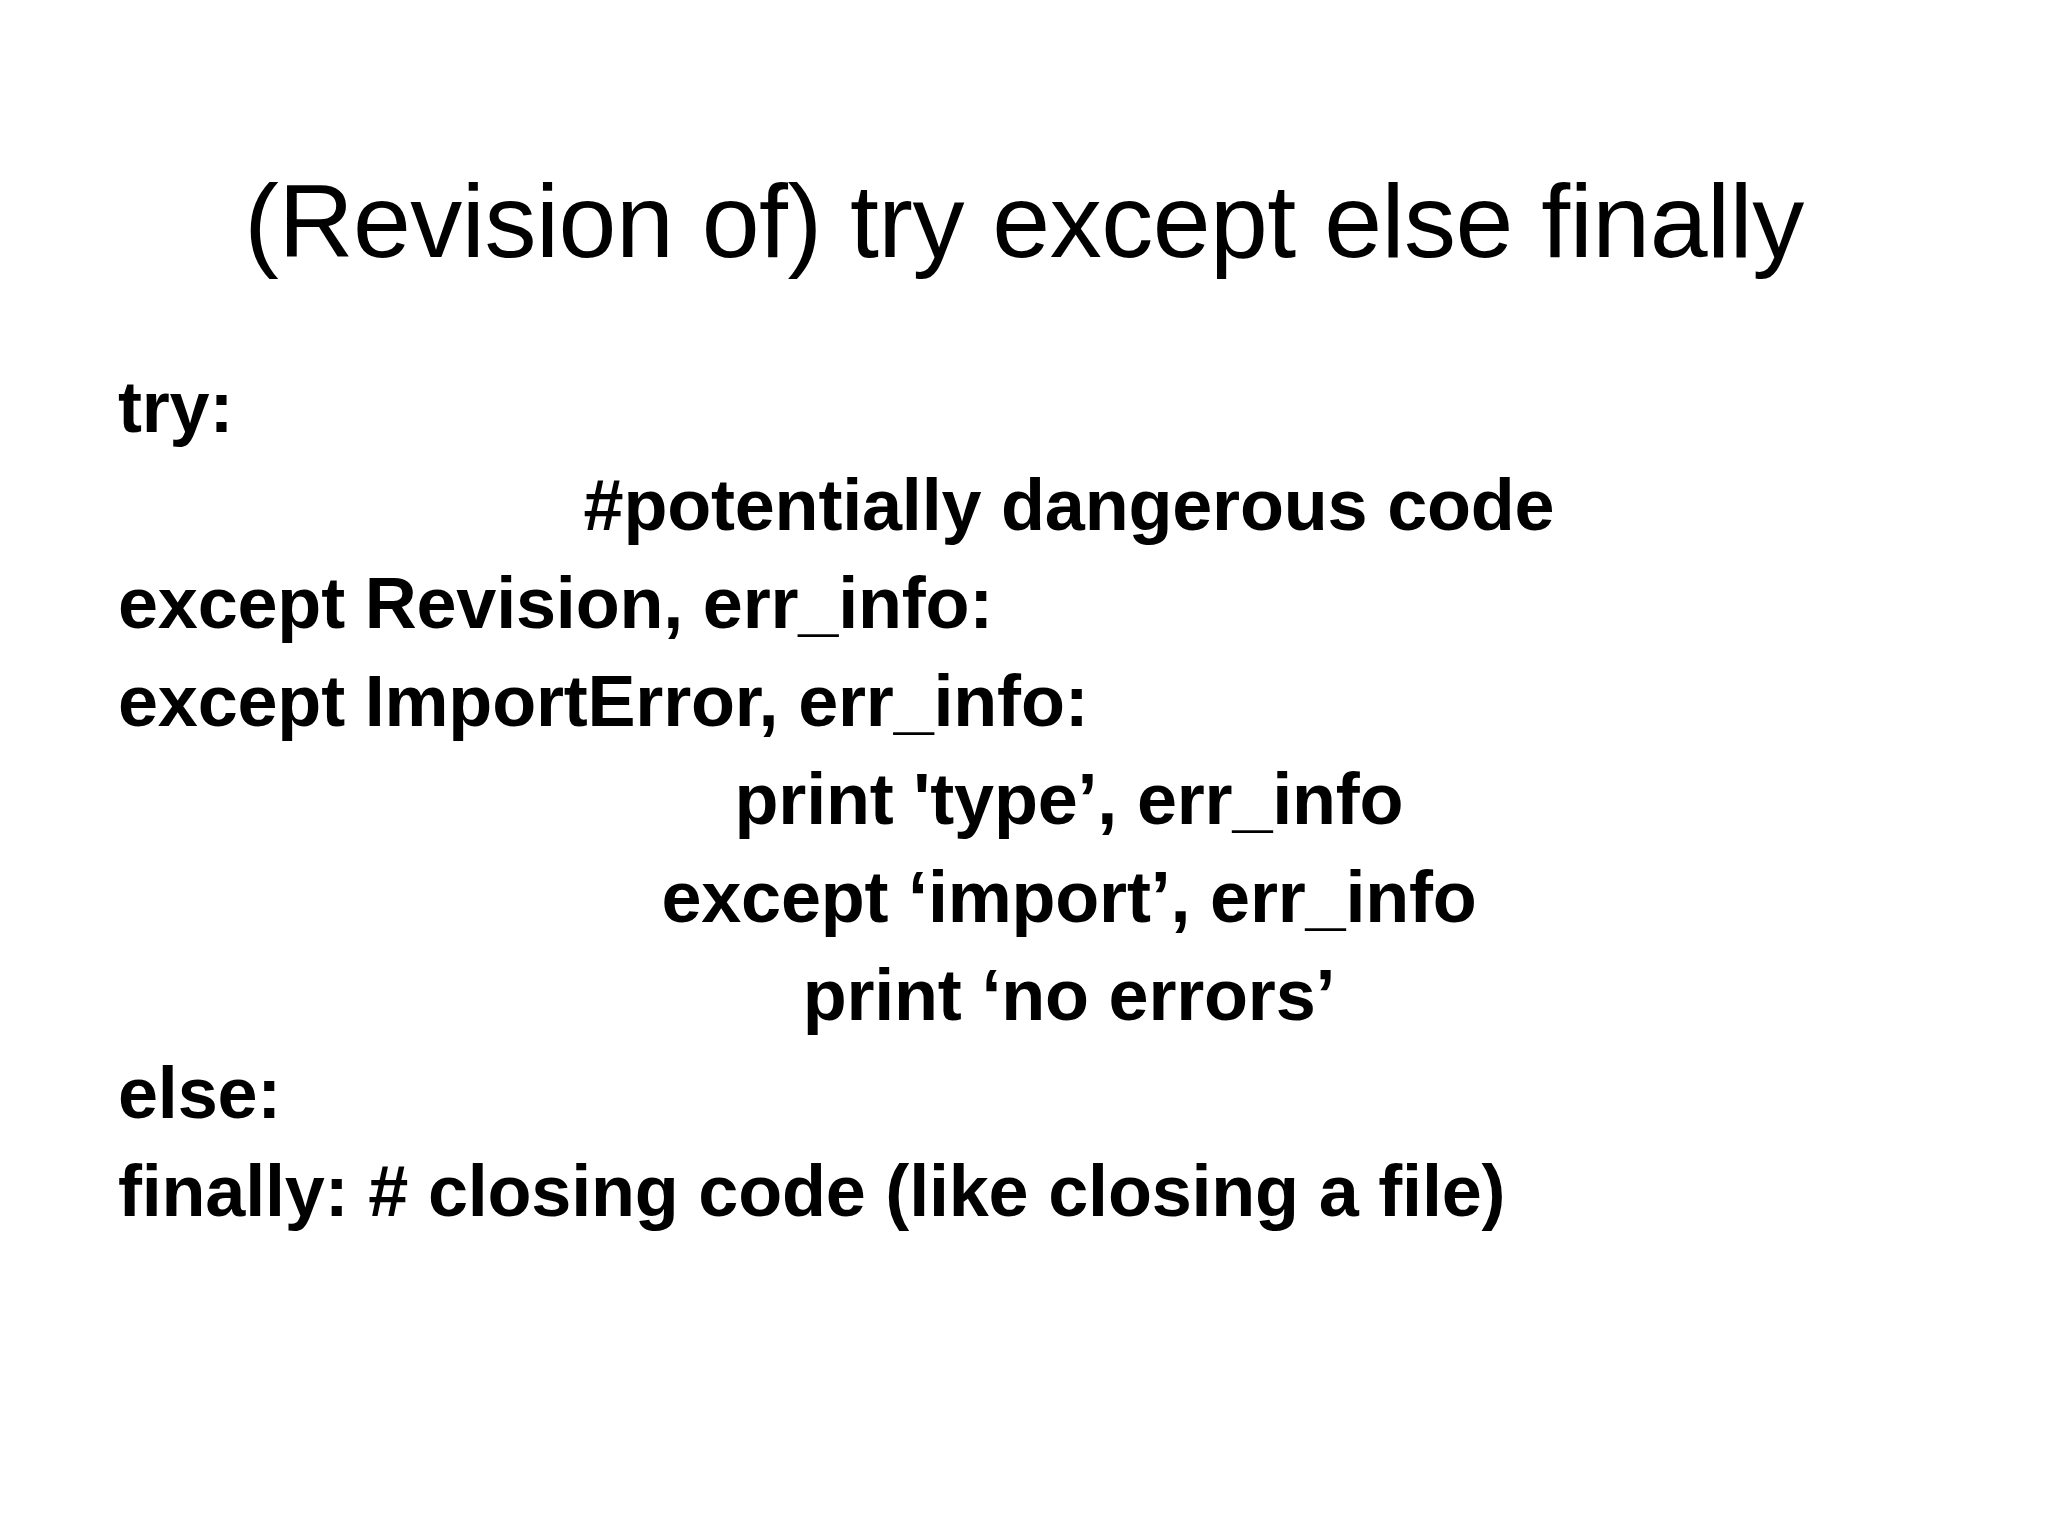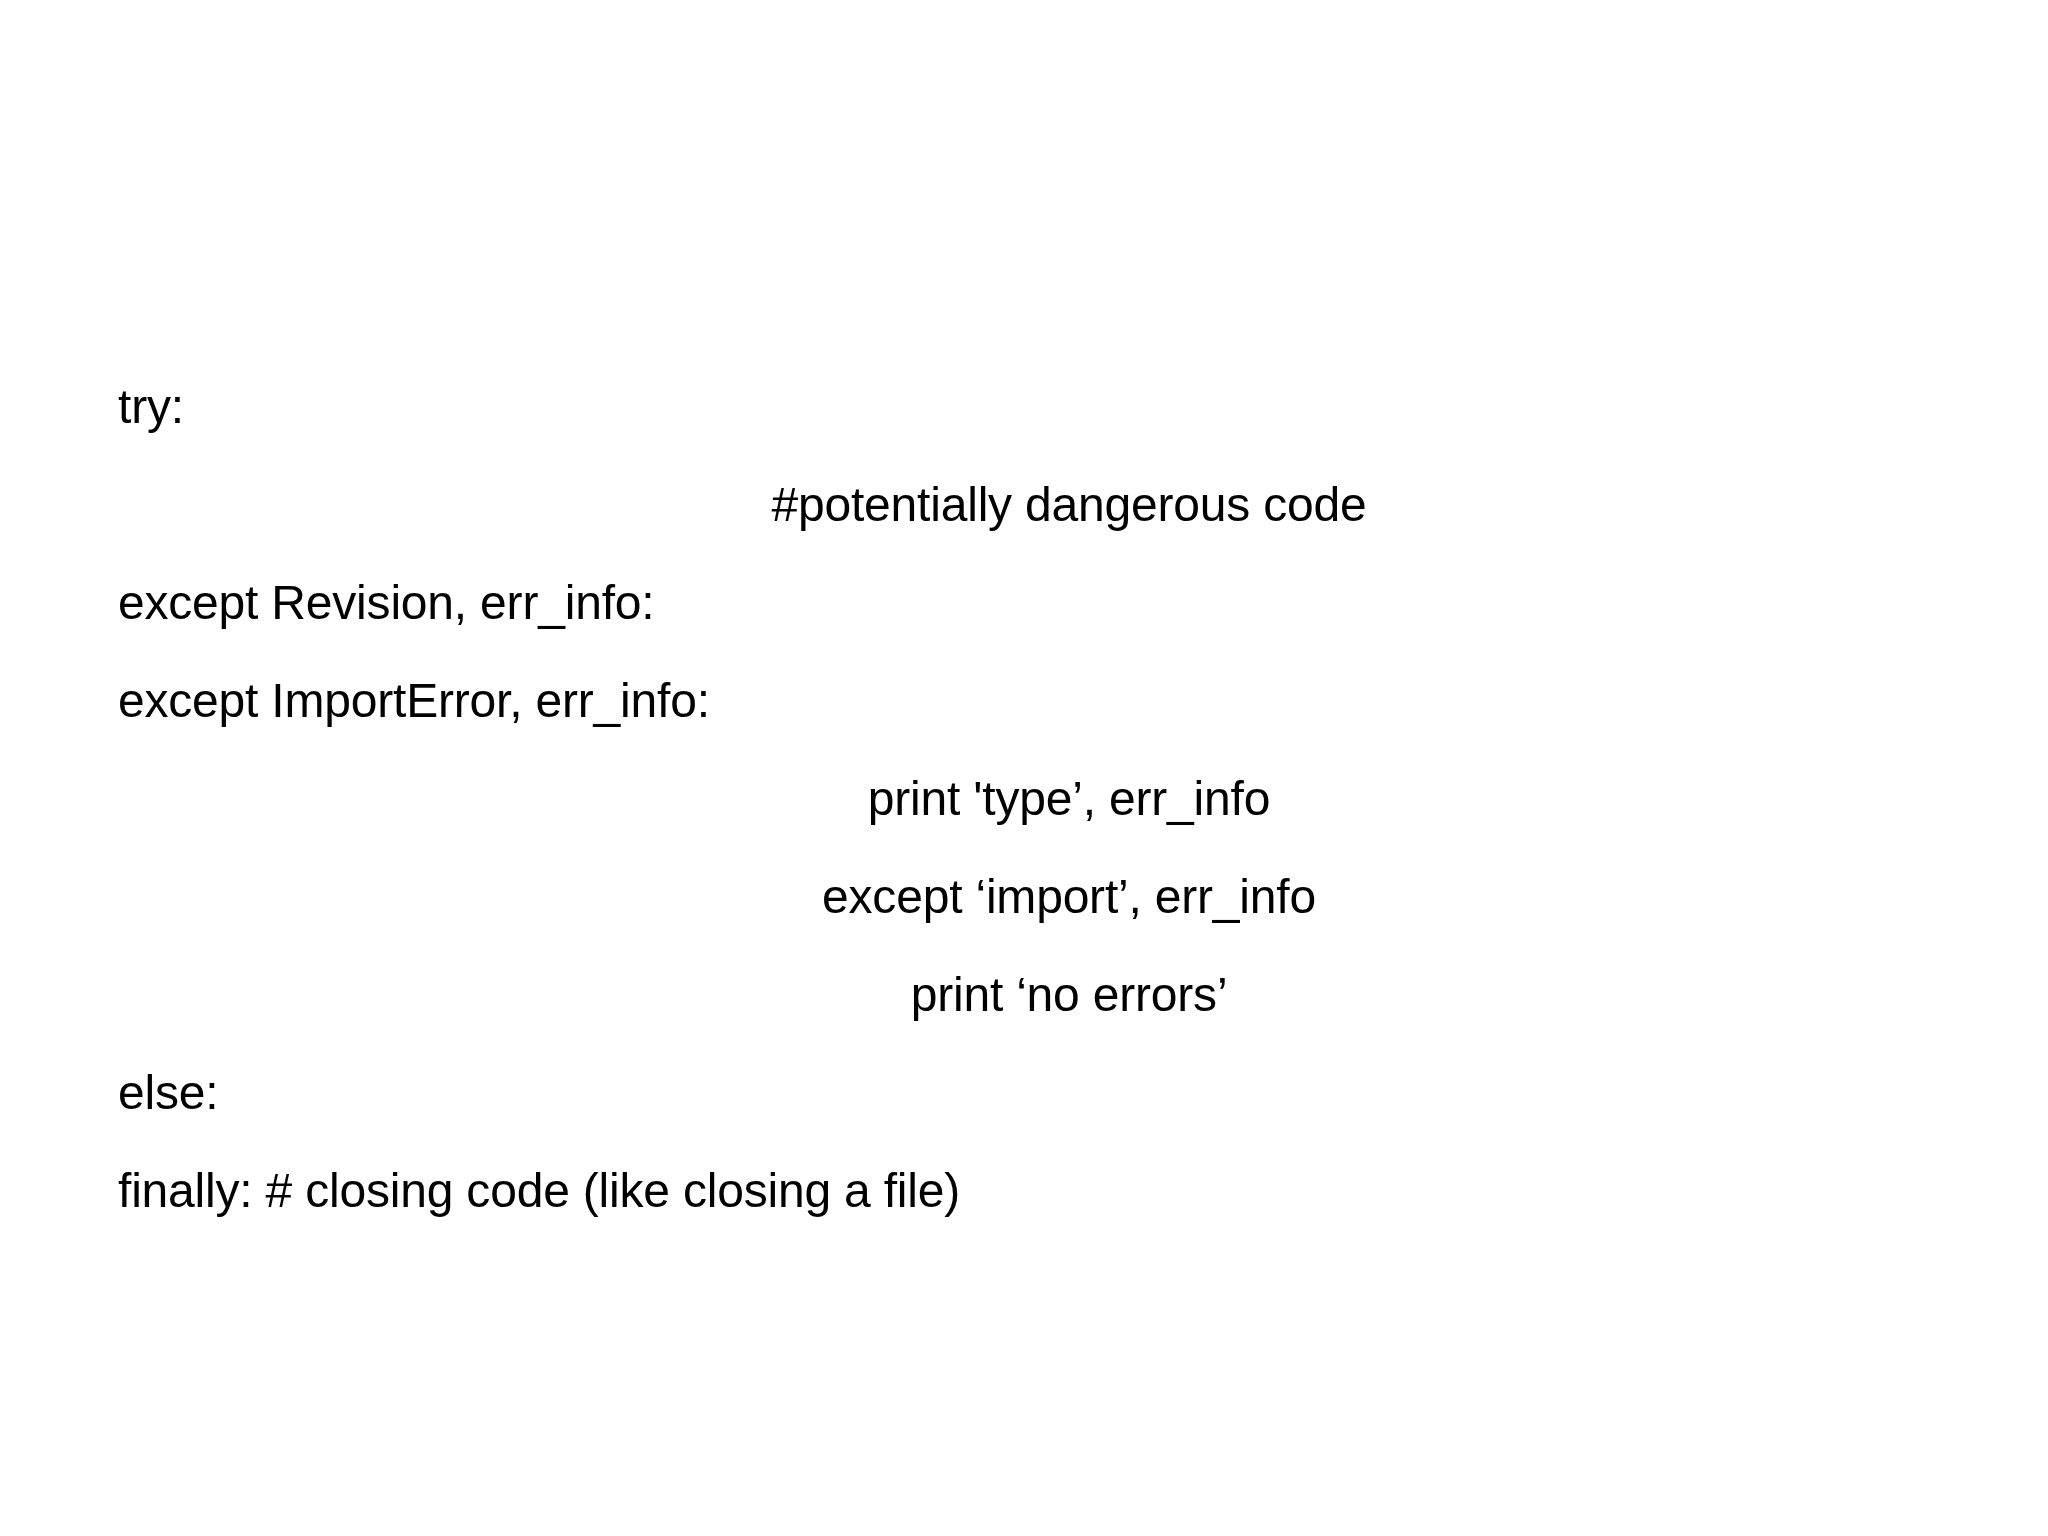--- a/index.html
+++ b/index.html
@@ -38,38 +38,39 @@
   }
 
   .body-block {
     position: absolute;
     left: 118px;
     top: 358px;
     width: 1820px;
   }
 
   .code-line {
-    font-size: 48px;
+    font-size: 72px;
     line-height: 98px;
-    font-weight: 400;
+    font-weight: 700;
     color: #000000;
     white-space: pre;
     letter-spacing: -0.2px;
   }
 
   .indent-1 {
     padding-left: 82px;
     text-align: center;
   }
 </style>
 </head>
 <body>
 
 <div class="slide">
 
+  <h1 class="slide-title">(Revision of) try except else finally</h1>
 
   <div class="body-block">
     <div class="code-line">try:</div>
     <div class="code-line indent-1">#potentially dangerous code</div>
     <div class="code-line">except Revision, err_info:</div>
     <div class="code-line">except ImportError, err_info:</div>
     <div class="code-line indent-1">print 'type’, err_info</div>
     <div class="code-line indent-1">except ‘import’, err_info</div>
     <div class="code-line indent-1">print ‘no errors’</div>
     <div class="code-line">else:</div>

